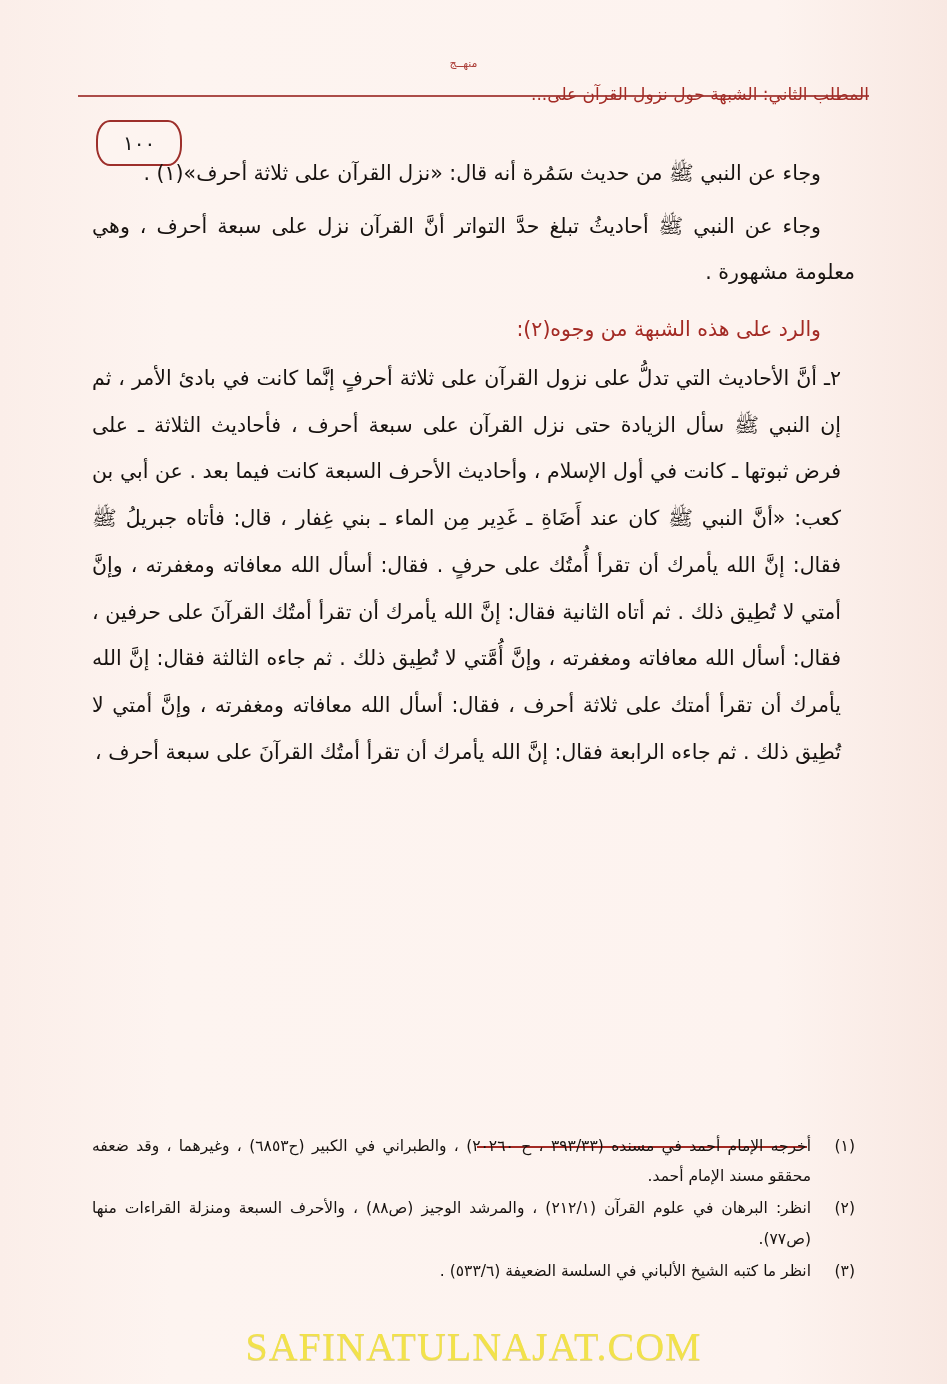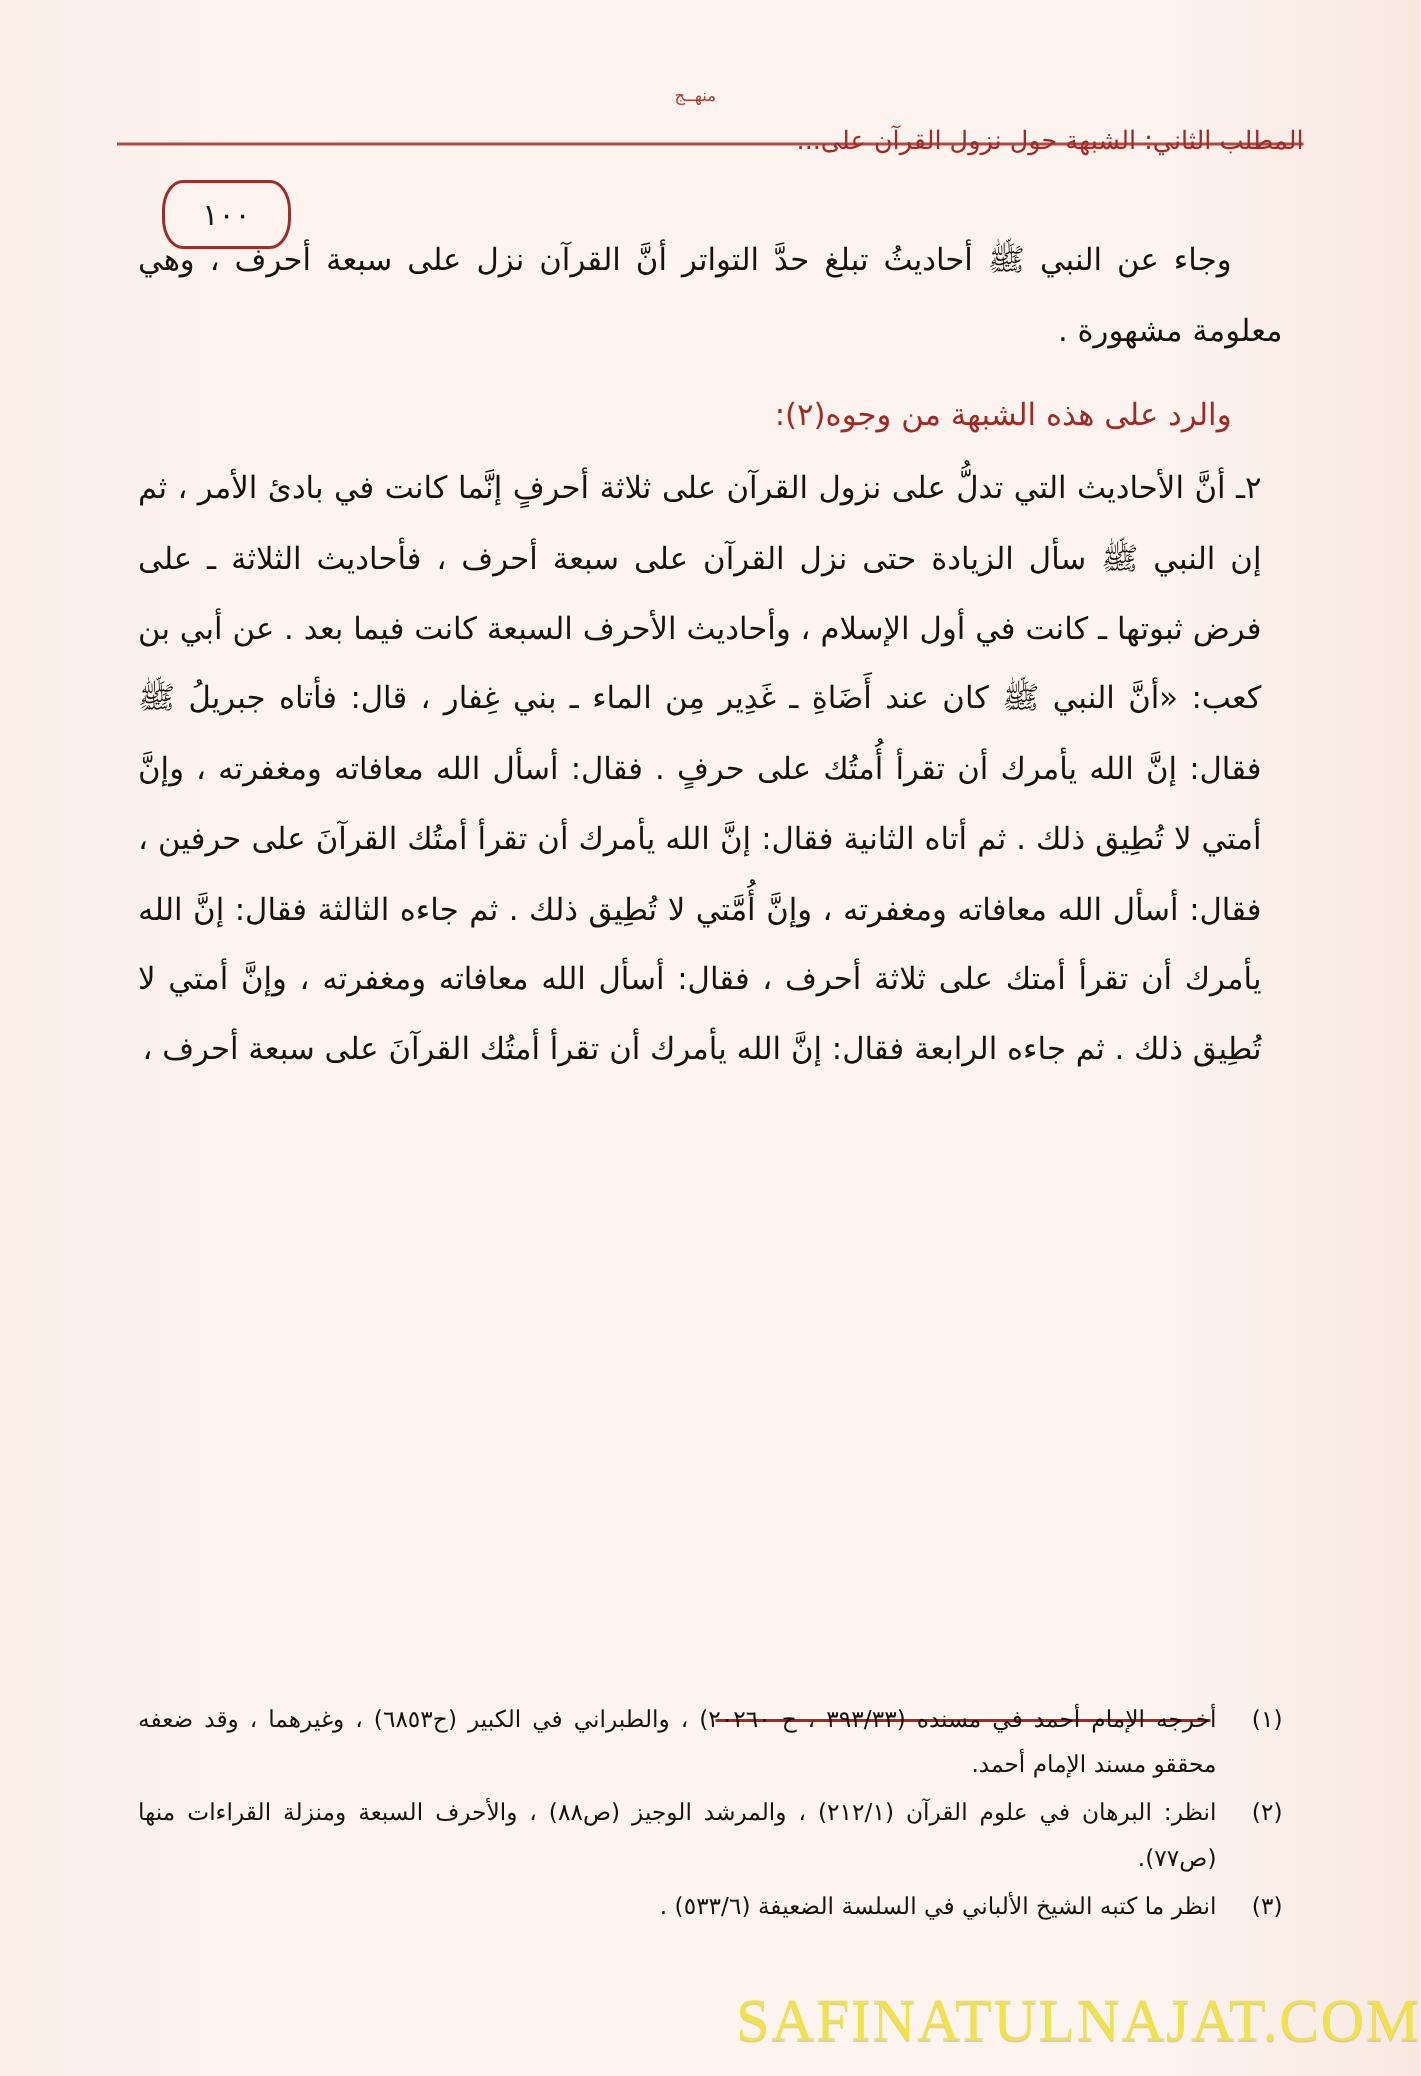--- a/index.html
+++ b/index.html
@@ -74,21 +74,20 @@
     width: 82px;
     height: 42px;
     border: 2px solid #9d2f2b;
     border-radius: 14px / 20px;
     background: #fdf4f0;
     display: flex;
     align-items: center;
     justify-content: center;
     font-size: 20px;
     color: #1a1a1a;
-    margin-left: 12px;
   }
 
   
   .content {
     position: absolute;
     top: 150px;
     right: 92px;
     left: 92px;
     direction: rtl;
     text-align: justify;
@@ -145,21 +144,21 @@
     text-align: center;
   }
   .fn-text { flex: 1 1 auto; }
 
   
   .watermark {
     position: absolute;
     bottom: 14px;
     left: 0;
     right: 0;
-    text-align: right;
+    text-align: center;
     font-family: "Liberation Serif", serif;
     font-size: 40px;
     letter-spacing: 1px;
     color: #f2e24a;
     text-shadow: 0 1px 0 rgba(160,140,20,.35);
   }
 </style>
 </head>
 <body>
 
@@ -168,20 +167,21 @@
   <div class="header">
     <div class="running-title">المطلب الثاني: الشبهة حول نزول القرآن على...</div>
     <div class="book-emblem">
       <div class="small">منهــج</div>
     </div>
     <div class="page-number-box">١٠٠</div>
   </div>
   <div class="header-rule"></div>
 
   <div class="content">
+    <p class="para">وجاء عن النبي ﷺ من حديث سَمُرة أنه قال: «نزل القرآن على ثلاثة أحرف»(١) .</p>
     <p class="para">وجاء عن النبي ﷺ أحاديثُ تبلغ حدَّ التواتر أنَّ القرآن نزل على سبعة أحرف ، وهي معلومة مشهورة .</p>
     <p class="para heading">والرد على هذه الشبهة من وجوه(٢):</p>
     <p class="para numbered">٢ـ أنَّ الأحاديث التي تدلُّ على نزول القرآن على ثلاثة أحرفٍ إنَّما كانت في بادئ الأمر ، ثم إن النبي ﷺ سأل الزيادة حتى نزل القرآن على سبعة أحرف ، فأحاديث الثلاثة ـ على فرض ثبوتها ـ كانت في أول الإسلام ، وأحاديث الأحرف السبعة كانت فيما بعد . عن أبي بن كعب: «أنَّ النبي ﷺ كان عند أَضَاةِ ـ غَدِير مِن الماء ـ بني غِفار ، قال: فأتاه جبريلُ ﷺ فقال: إنَّ الله يأمرك أن تقرأ أُمتُك على حرفٍ . فقال: أسأل الله معافاته ومغفرته ، وإنَّ أمتي لا تُطِيق ذلك . ثم أتاه الثانية فقال: إنَّ الله يأمرك أن تقرأ أمتُك القرآنَ على حرفين ، فقال: أسأل الله معافاته ومغفرته ، وإنَّ أُمَّتي لا تُطِيق ذلك . ثم جاءه الثالثة فقال: إنَّ الله يأمرك أن تقرأ أمتك على ثلاثة أحرف ، فقال: أسأل الله معافاته ومغفرته ، وإنَّ أمتي لا تُطِيق ذلك . ثم جاءه الرابعة فقال: إنَّ الله يأمرك أن تقرأ أمتُك القرآنَ على سبعة أحرف ،</p>
   </div>
 
   <div class="footnote-rule"></div>
   <div class="footnotes">
     <div class="fn">
       <span class="fn-num">(١)</span>
       <span class="fn-text">أخرجه الإمام أحمد في مسنده (٣٩٣/٣٣ ، ح ٢٠٢٦٠) ، والطبراني في الكبير (ح٦٨٥٣) ، وغيرهما ، وقد ضعفه محققو مسند الإمام أحمد.</span>

